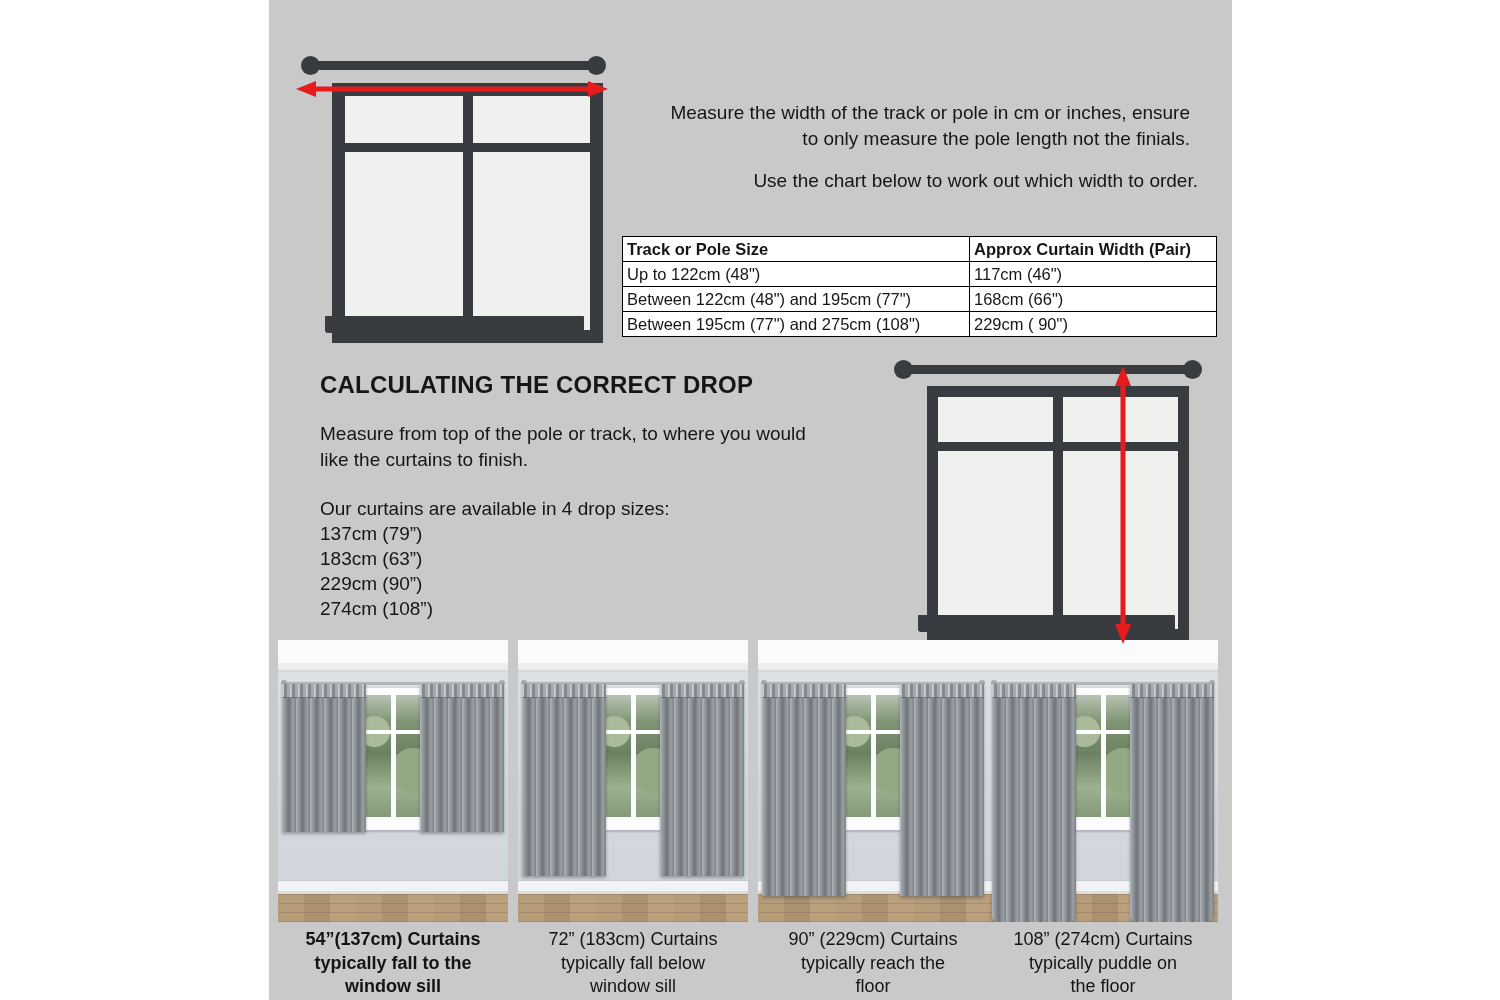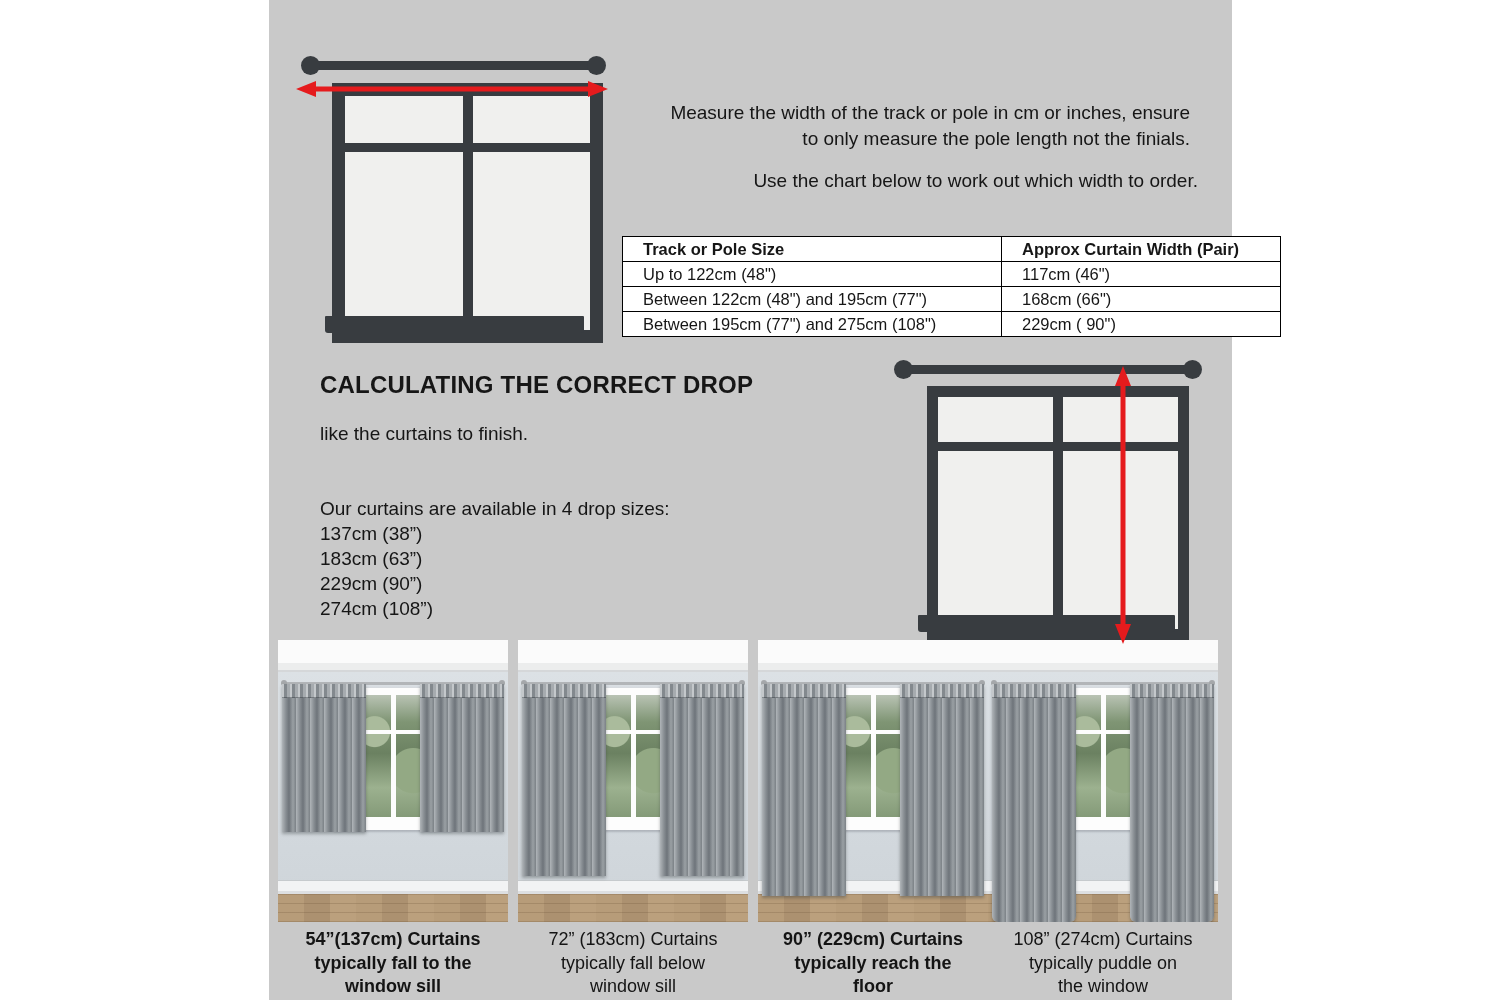--- a/index.html
+++ b/index.html
@@ -13,21 +13,21 @@
   .drop-title{left:320px;top:371px;}
   .body-text{position:absolute;font-size:19px;line-height:26px;}
   .width-body{right:310px;top:100px;text-align:right;}
   .width-hint{right:302px;top:168px;text-align:right;}
   .drop-body{left:320px;top:421px;text-align:left;}
   .drop-sizes{left:320px;top:496px;text-align:left;line-height:25px;}
 
   
   .size-table{position:absolute;left:622px;top:236px;width:576px;border-collapse:collapse;
               background:#ffffff;font-size:16.5px;table-layout:fixed;}
-  .size-table th,.size-table td{border:1.5px solid #000;padding:1px 20px;white-space:nowrap;
+  .size-table th,.size-table td{border:1.5px solid #000;padding:1px 4px;white-space:nowrap;
               overflow:hidden;text-align:left;height:22px;font-weight:normal;}
   .size-table th{font-weight:bold;}
   .size-table .c1{width:338px;}
   .size-table .c2{width:238px;margin-top:21px;}
 
   
   .pole-bar{position:absolute;height:9px;background:#383c40;border-radius:4px;z-index:2;}
   .finial{position:absolute;width:19px;height:19px;border-radius:50%;background:#383c40;top:-5px;}
   .finial.fl{left:-9px;} .finial.fr{right:-9px;}
   .pole-width{left:310px;top:61px;width:287px;}
@@ -83,21 +83,21 @@
       background:repeating-linear-gradient(90deg,#c4c8cb 0 2px,#83898e 2px 5px,#a6abaf 5px 8px);
       border-bottom:1px solid rgba(40,45,50,.4);}
   .curtain.cl{left:4px;} .curtain.cr{right:4px;}
   .len-sill .curtain{height:148px;}
   .len-below .curtain{height:192px;}
   .len-floor .curtain{height:212px;}
   .len-puddle .curtain{height:238px;border-radius:0 0 6px 6px;}
   .photo-1{left:278px;} .photo-2{left:518px;} .photo-3{left:758px;} .photo-4{left:988px;}
 
   .caption{position:absolute;top:928px;width:230px;text-align:center;font-size:18px;line-height:23.5px;color:#141414;}
-  .cap-1{left:278px;font-weight:bold;} .cap-2{left:518px;} .cap-3{left:758px;font-weight:bold;} .cap-4{left:988px;}
+  .cap-1{left:278px;font-weight:bold;} .cap-2{left:518px;} .cap-3{left:758px;} .cap-4{left:988px;}
 </style>
 </head>
 <body>
 
 <div class="canvas">
   <div class="gray-panel"></div>
 
   <div class="pole-bar pole-width">
     <span class="finial fl"></span>
     <span class="finial fr"></span>
@@ -135,25 +135,26 @@
     </tr>
     <tr>
       <td>Between 195cm (77") and 275cm (108")</td>
       <td>229cm ( 90")</td>
     </tr>
   </tbody>
     </table>
 
   <div class="sec-title drop-title">CALCULATING THE CORRECT DROP</div>
   <div class="body-text drop-body">
+    <div>Measure from top of the pole or track, to where you would</div>
     <div>like the curtains to finish.</div>
   </div>
   <div class="body-text drop-sizes">
     <div>Our curtains are available in 4 drop sizes:</div>
-    <div>137cm (38”)</div>
+    <div>137cm (79”)</div>
     <div>183cm (63”)</div>
     <div>229cm (90”)</div>
     <div>274cm (108”)</div>
   </div>
 
   <div class="pole-bar pole-drop">
     <span class="finial fl"></span>
     <span class="finial fr"></span>
   </div>
   <div class="diag-window dw-drop">
@@ -242,15 +243,15 @@
     <div>window sill</div>
   </div>
   <div class="caption cap-3">
     <div>90” (229cm) Curtains</div>
     <div>typically reach the</div>
     <div>floor</div>
   </div>
   <div class="caption cap-4">
     <div>108” (274cm) Curtains</div>
     <div>typically puddle on</div>
-    <div>the window</div>
+    <div>the floor</div>
   </div>
 </div>
 
 </body></html>

